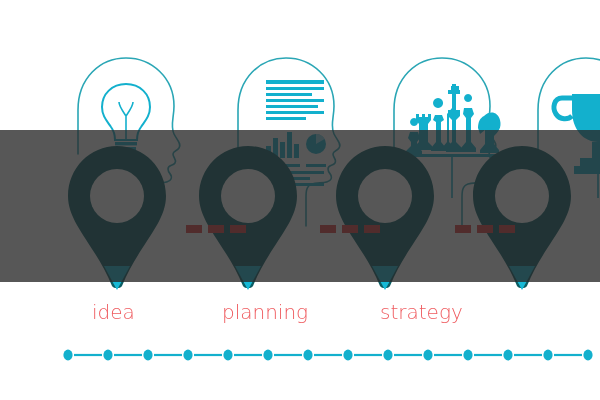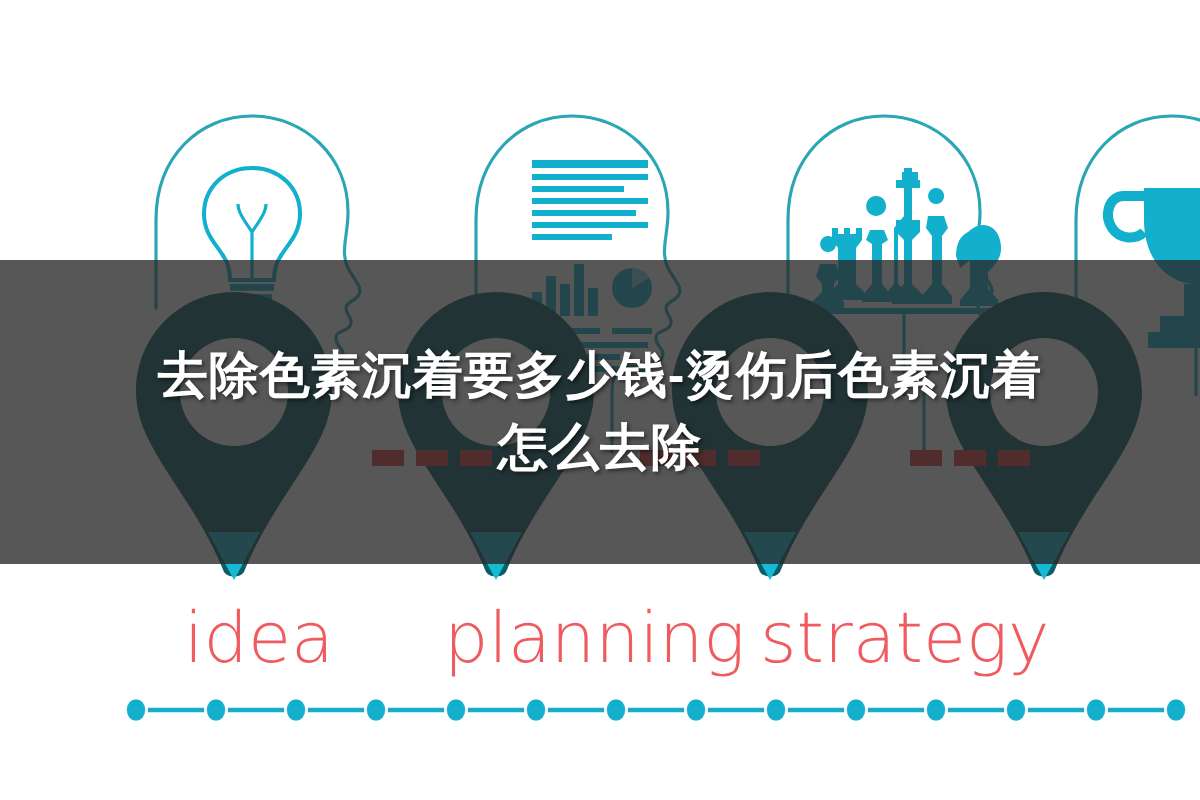--- a/index.html
+++ b/index.html
@@ -60,21 +60,21 @@
     letter-spacing: 0.5px;
     text-align: center;
     text-shadow: 1px 1px 2px rgba(0,0,0,0.55);
     white-space: nowrap;
   }
 
   
   .step-label {
     position: absolute;
     top: 300px;
-    font-size: 35px;
+    font-size: 20px;
     font-weight: 300;
     color: #ef5b5f;
     white-space: nowrap;
     font-family: "DejaVu Sans", sans-serif;
   }
 
   
   #bead-rule {
     position: absolute;
     left: 0;
@@ -242,24 +242,20 @@
       <rect x="364" y="225" width="16" height="8"></rect>
 
       <rect x="455" y="225" width="16" height="8"></rect>
       <rect x="477" y="225" width="16" height="8"></rect>
       <rect x="499" y="225" width="16" height="8"></rect>
     </g>
   </svg>
 
   <div id="overlay-band"></div>
 
-  <div id="title-block">
-    <div class="title-line">去除色素沉着要多少钱-烫伤后色素沉着</div>
-    <div class="title-line">怎么去除</div>
-  </div>
 
   <div class="step-label" style="left:92px;">idea</div>
   <div class="step-label" style="left:222px;">planning</div>
   <div class="step-label" style="left:380px;">strategy</div>
 
   <svg id="bead-rule" viewBox="0 0 600 30">
     <g id="bead-group">
         <line x1="74" y1="15" x2="102" y2="15" stroke="#13b0cd" stroke-width="2.2"></line>
         <ellipse cx="68" cy="15" rx="4.6" ry="5.4" fill="#13b0cd"></ellipse>
         <line x1="114" y1="15" x2="142" y2="15" stroke="#13b0cd" stroke-width="2.2"></line>

